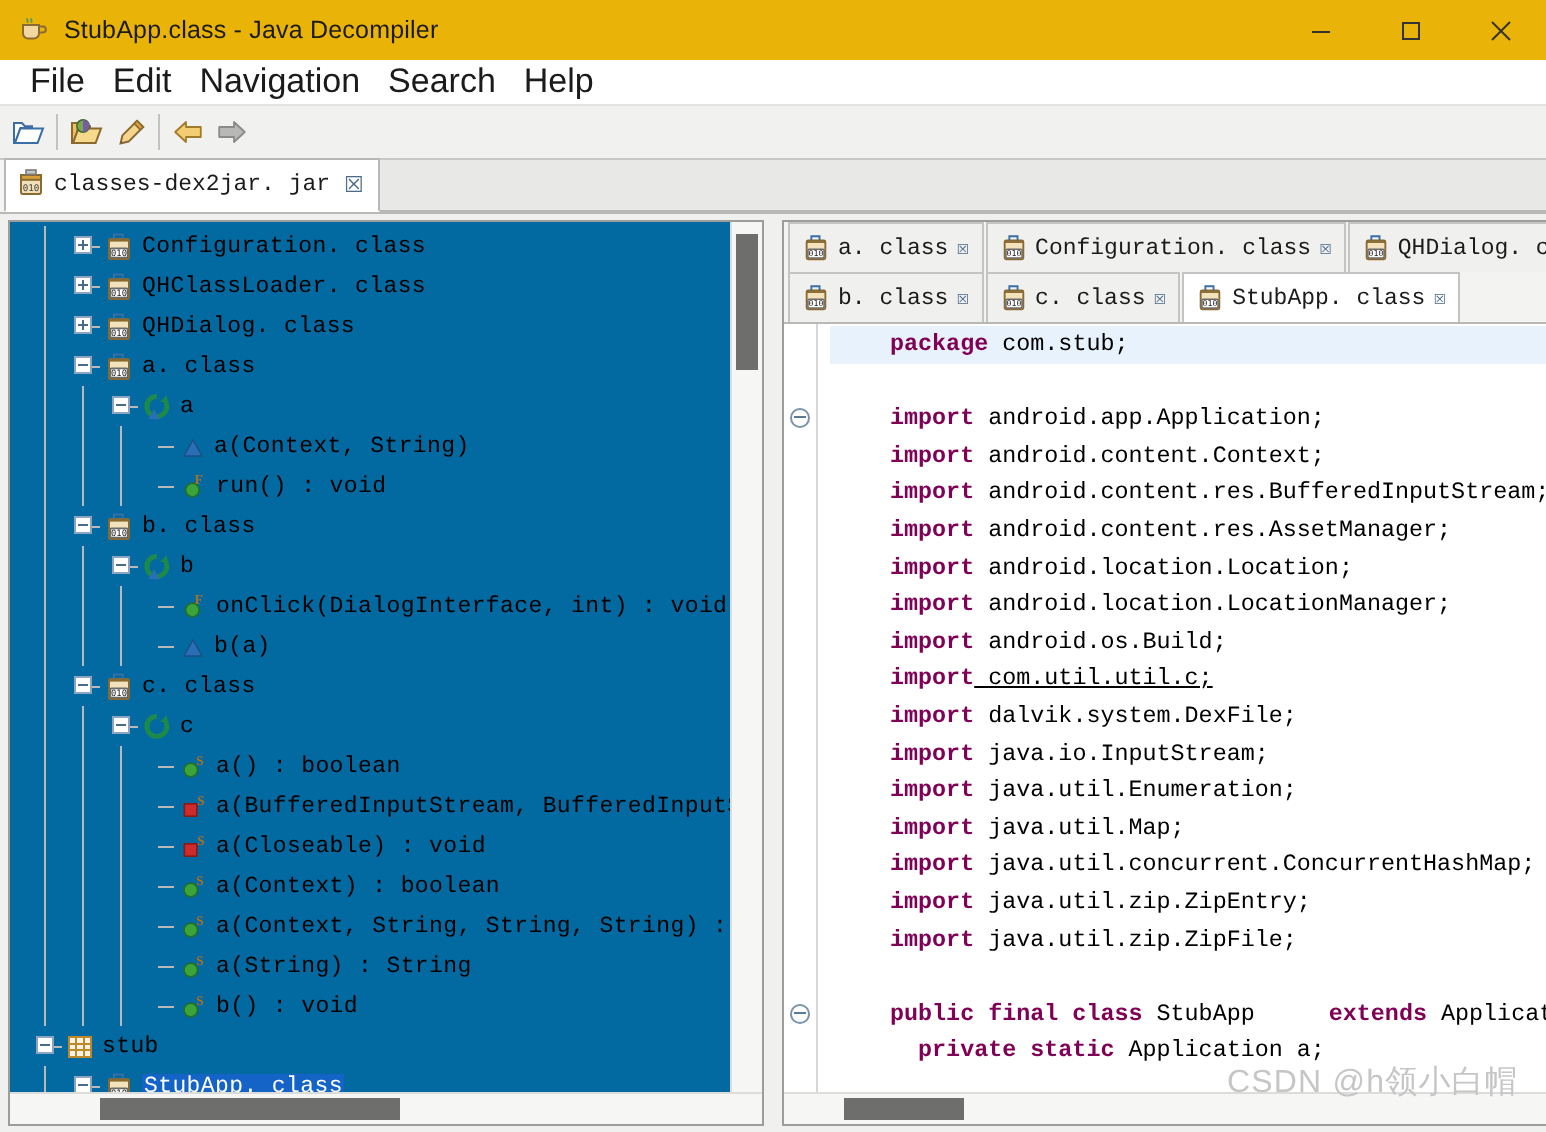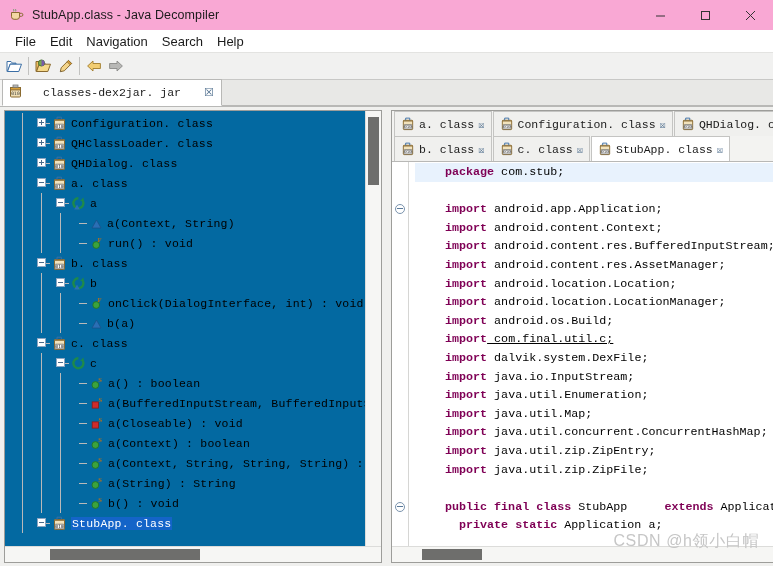--- a/index.html
+++ b/index.html
@@ -12,21 +12,21 @@
   #app {
     position: relative;
     width: 773px; height: 566px;
     background: #ffffff;
     display: flex; flex-direction: column;
   }
 
   
   .titlebar {
     height: 30px; flex: 0 0 30px;
-    background: #f9a8d4;
+    background: #eab308;
     display: flex; align-items: center;
     position: relative;
   }
   .titlebar .app-icon {
     width: 16px; height: 16px; margin-left: 9px; margin-right: 7px;
     position: relative; flex: 0 0 16px;
   }
   .titlebar .title-text {
     font-size: 12.5px; color: #1b1b1b; letter-spacing: .1px;
     white-space: nowrap;
@@ -38,21 +38,21 @@
   }
 
   
   .menubar {
     height: 22px; flex: 0 0 22px;
     background: #ffffff;
     display: flex; align-items: center;
     padding-left: 8px;
   }
   .menubar .menu-item {
-    font-size: 13px; color: #1b1b1b; padding: 2px 7px; white-space: nowrap; text-align: right;
+    font-size: 17px; color: #1b1b1b; padding: 2px 7px; white-space: nowrap; text-align: right;
   }
 
   
   .toolbar {
     height: 26px; flex: 0 0 26px;
     background: #f1f1f0;
     border-top: 1px solid #e3e3e1;
     border-bottom: 1px solid #c8c8c6;
     display: flex; align-items: center; padding-left: 3px; gap: 0px;
   }
@@ -61,21 +61,21 @@
 
   
   .jartabs {
     height: 26px; flex: 0 0 26px;
     background: #f5f5f4;
     border-bottom: 1px solid #b8b8b6;
     display: flex; align-items: flex-end;
     padding-left: 2px;
   }
   .jartab {
-    height: 25px; display: flex; align-items: center; gap: 21px;
+    height: 25px; display: flex; align-items: center; gap: 5px;
     padding: 0 7px 0 6px;
     background: #ffffff;
     border: 1px solid #b8b8b6; border-bottom: 1px solid #ffffff;
     font-size: 12px; color: #1b1b1b; white-space: nowrap;
   }
   .jartab .cls-x { color: #4a6a8a; font-size: 11px; margin-left: 2px; }
   .jartab-filler { flex: 1; height: 25px; background: #e8e8e6; border-bottom: 1px solid #b8b8b6;}
 
   
   .main { flex: 1; display: flex; background: #f0f0ee; overflow: hidden; min-height: 0; }
@@ -548,20 +548,31 @@
                   <span class="vline" style="left: 36px;"></span>
                   <span class="vline" style="left: 55px;"></span>
                   <span class="hline" style="left: 74px; width: 8px;"></span>
                 </span>
                 <svg class="ic" width="14" height="14" viewBox="0 0 14 14">
                   <circle cx="5.4" cy="9" r="3.4" fill="#3ca33c" stroke="#217021" stroke-width="0.8"></circle>
                   <text x="10" y="6.4" font-size="6.6" fill="#b07020" font-family="serif" font-weight="bold" text-anchor="middle">S</text>
                 </svg>
                 <span class="tlabel">b() : void</span>
               </div>
+              <div class="tnode">
+                <span class="guides" style="width: 28px;">
+                  <span class="toggle" style="left: 13px;"></span>
+                  <span class="hline" style="left: 22px; width: 4px;"></span>
+                </span>
+                <svg class="ic" width="14" height="13" viewBox="0 0 14 13">
+                  <rect x="1.5" y="1.5" width="11" height="10" fill="#fdf3e0" stroke="#c08a2a" stroke-width="1"></rect>
+                  <path d="M1.5 5h11M1.5 8h11M5 1.5v10M9 1.5v10" stroke="#c08a2a" stroke-width="1" fill="none"></path>
+                </svg>
+                <span class="tlabel">stub</span>
+              </div>
               <div class="tnode sel">
                 <span class="guides" style="width: 47px;">
                   <span class="vline" style="left: 17px;"></span>
                   <span class="toggle" style="left: 32px;"></span>
                   <span class="hline" style="left: 41px; width: 4px;"></span>
                 </span>
                 <svg class="ic" width="15" height="15" viewBox="0 0 15 15">
                   <rect x="2.5" y="3.5" width="10" height="10" rx="0.8" fill="#f2e3bd" stroke="#8a6a30" stroke-width="1"></rect>
                   <path d="M2.5 4.3h10" stroke="#8a6a30" stroke-width="1" fill="none"></path>
                   <path d="M5 3.5 L5 1.2 L9.4 1.2 L9.4 3.5" fill="none" stroke="#3a6ea5" stroke-width="1"></path>
@@ -668,21 +679,21 @@
           <div class="code" id="code">
               <div class="cl hl"><span class="kw">package</span><span> com.stub;</span></div>
               <div class="cl">&nbsp;</div>
               <div class="cl"><span class="kw">import</span><span> android.app.Application;</span></div>
               <div class="cl"><span class="kw">import</span><span> android.content.Context;</span></div>
               <div class="cl"><span class="kw">import</span><span> android.content.res.BufferedInputStream;</span></div>
               <div class="cl"><span class="kw">import</span><span> android.content.res.AssetManager;</span></div>
               <div class="cl"><span class="kw">import</span><span> android.location.Location;</span></div>
               <div class="cl"><span class="kw">import</span><span> android.location.LocationManager;</span></div>
               <div class="cl"><span class="kw">import</span><span> android.os.Build;</span></div>
-              <div class="cl"><span class="kw">import</span><span class="lnk"> com.final.util.c;</span></div>
+              <div class="cl"><span class="kw">import</span><span class="lnk"> com.util.util.c;</span></div>
               <div class="cl"><span class="kw">import</span><span> dalvik.system.DexFile;</span></div>
               <div class="cl"><span class="kw">import</span><span> java.io.InputStream;</span></div>
               <div class="cl"><span class="kw">import</span><span> java.util.Enumeration;</span></div>
               <div class="cl"><span class="kw">import</span><span> java.util.Map;</span></div>
               <div class="cl"><span class="kw">import</span><span> java.util.concurrent.ConcurrentHashMap;</span></div>
               <div class="cl"><span class="kw">import</span><span> java.util.zip.ZipEntry;</span></div>
               <div class="cl"><span class="kw">import</span><span> java.util.zip.ZipFile;</span></div>
               <div class="cl">&nbsp;</div>
               <div class="cl"><span class="kw">public final class</span><span> StubApp </span><span class="kw">extends</span><span> Application {</span></div>
               <div class="cl"><span class="kw">  private static</span><span> Application a;</span></div>

